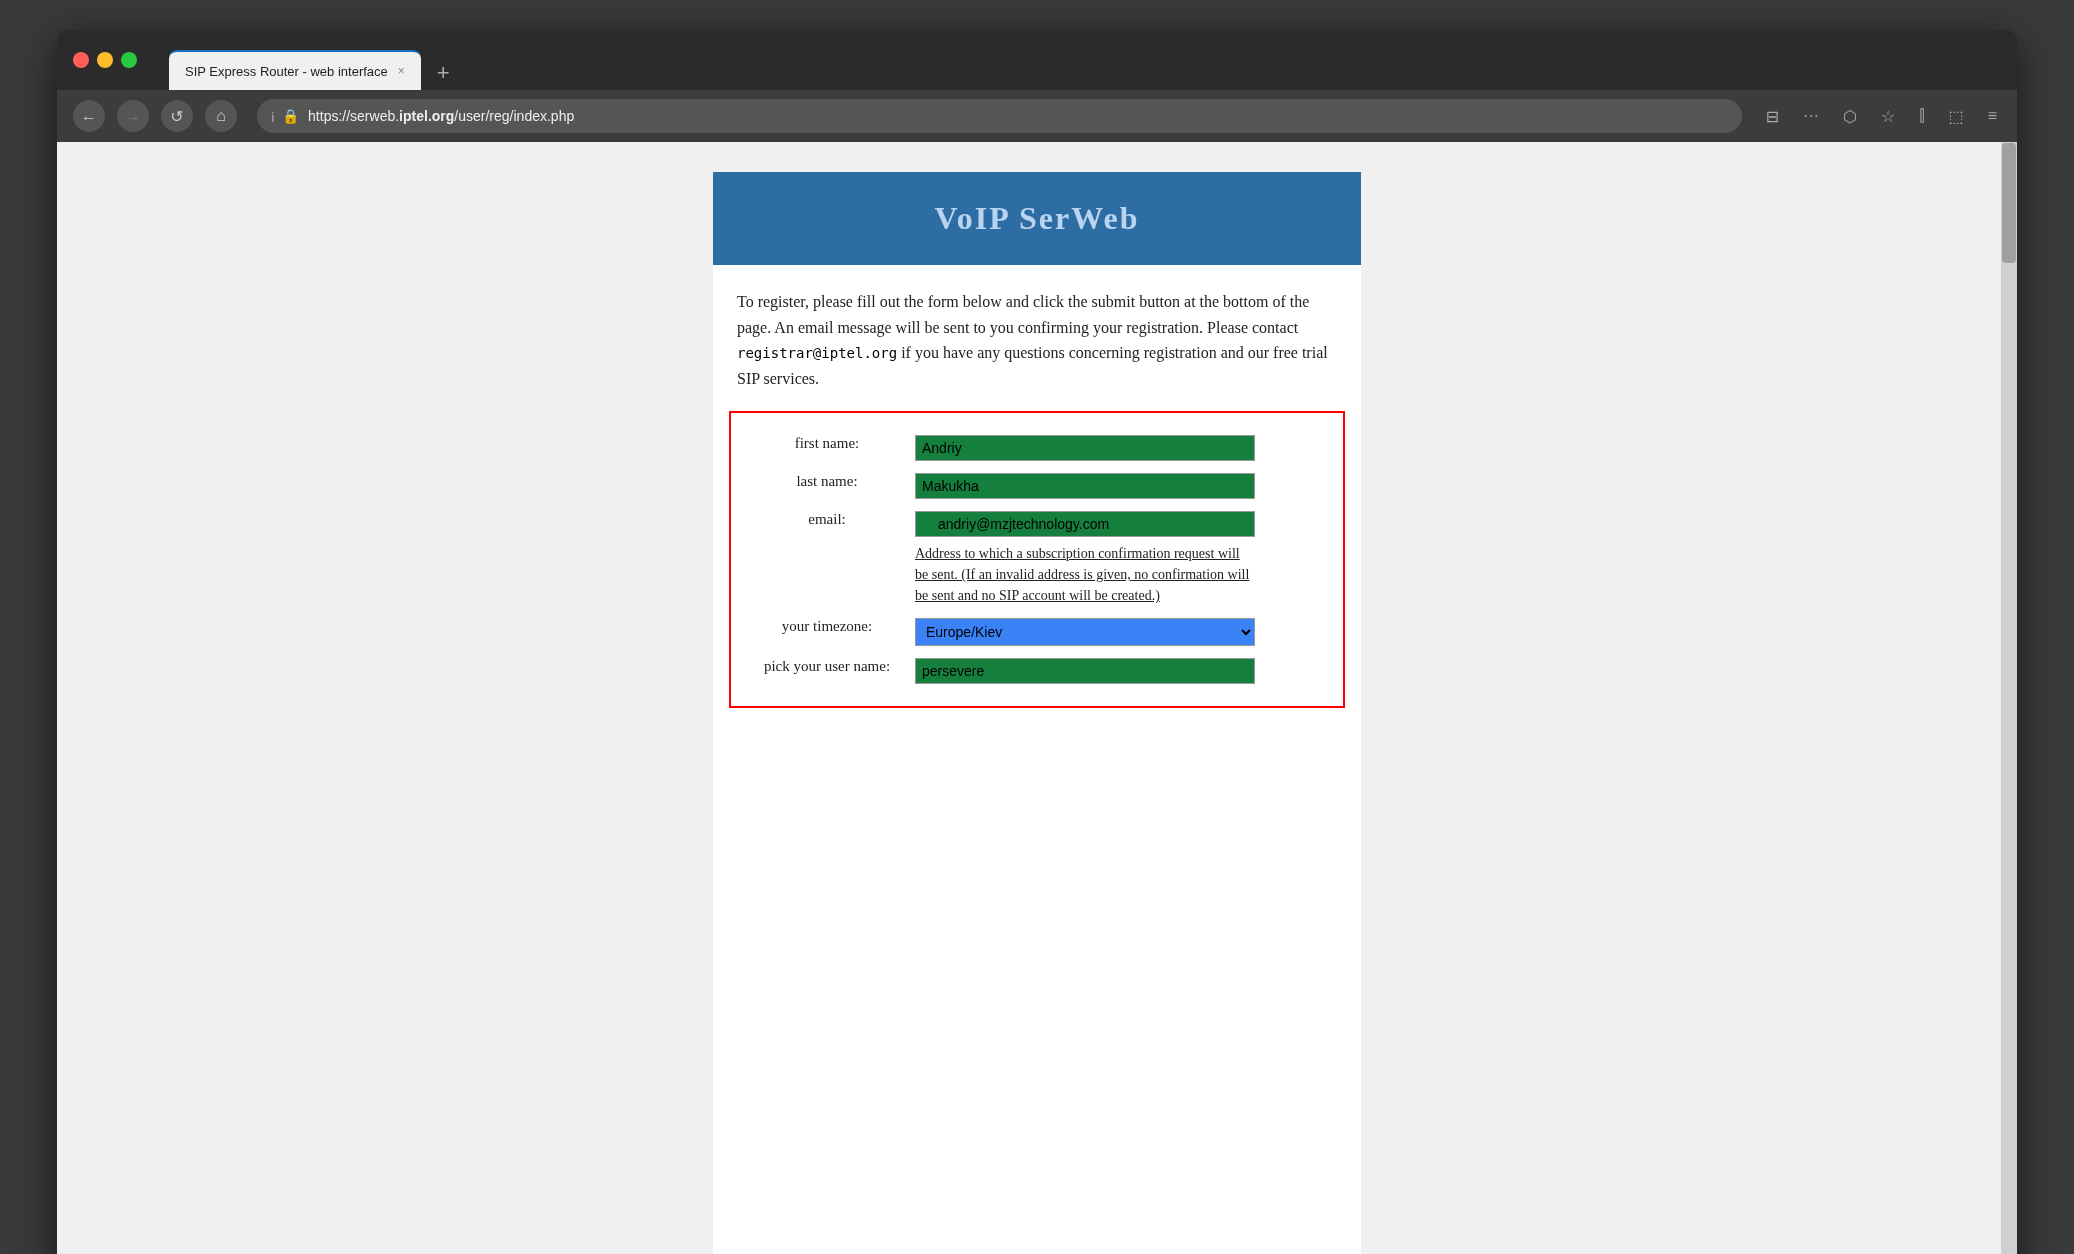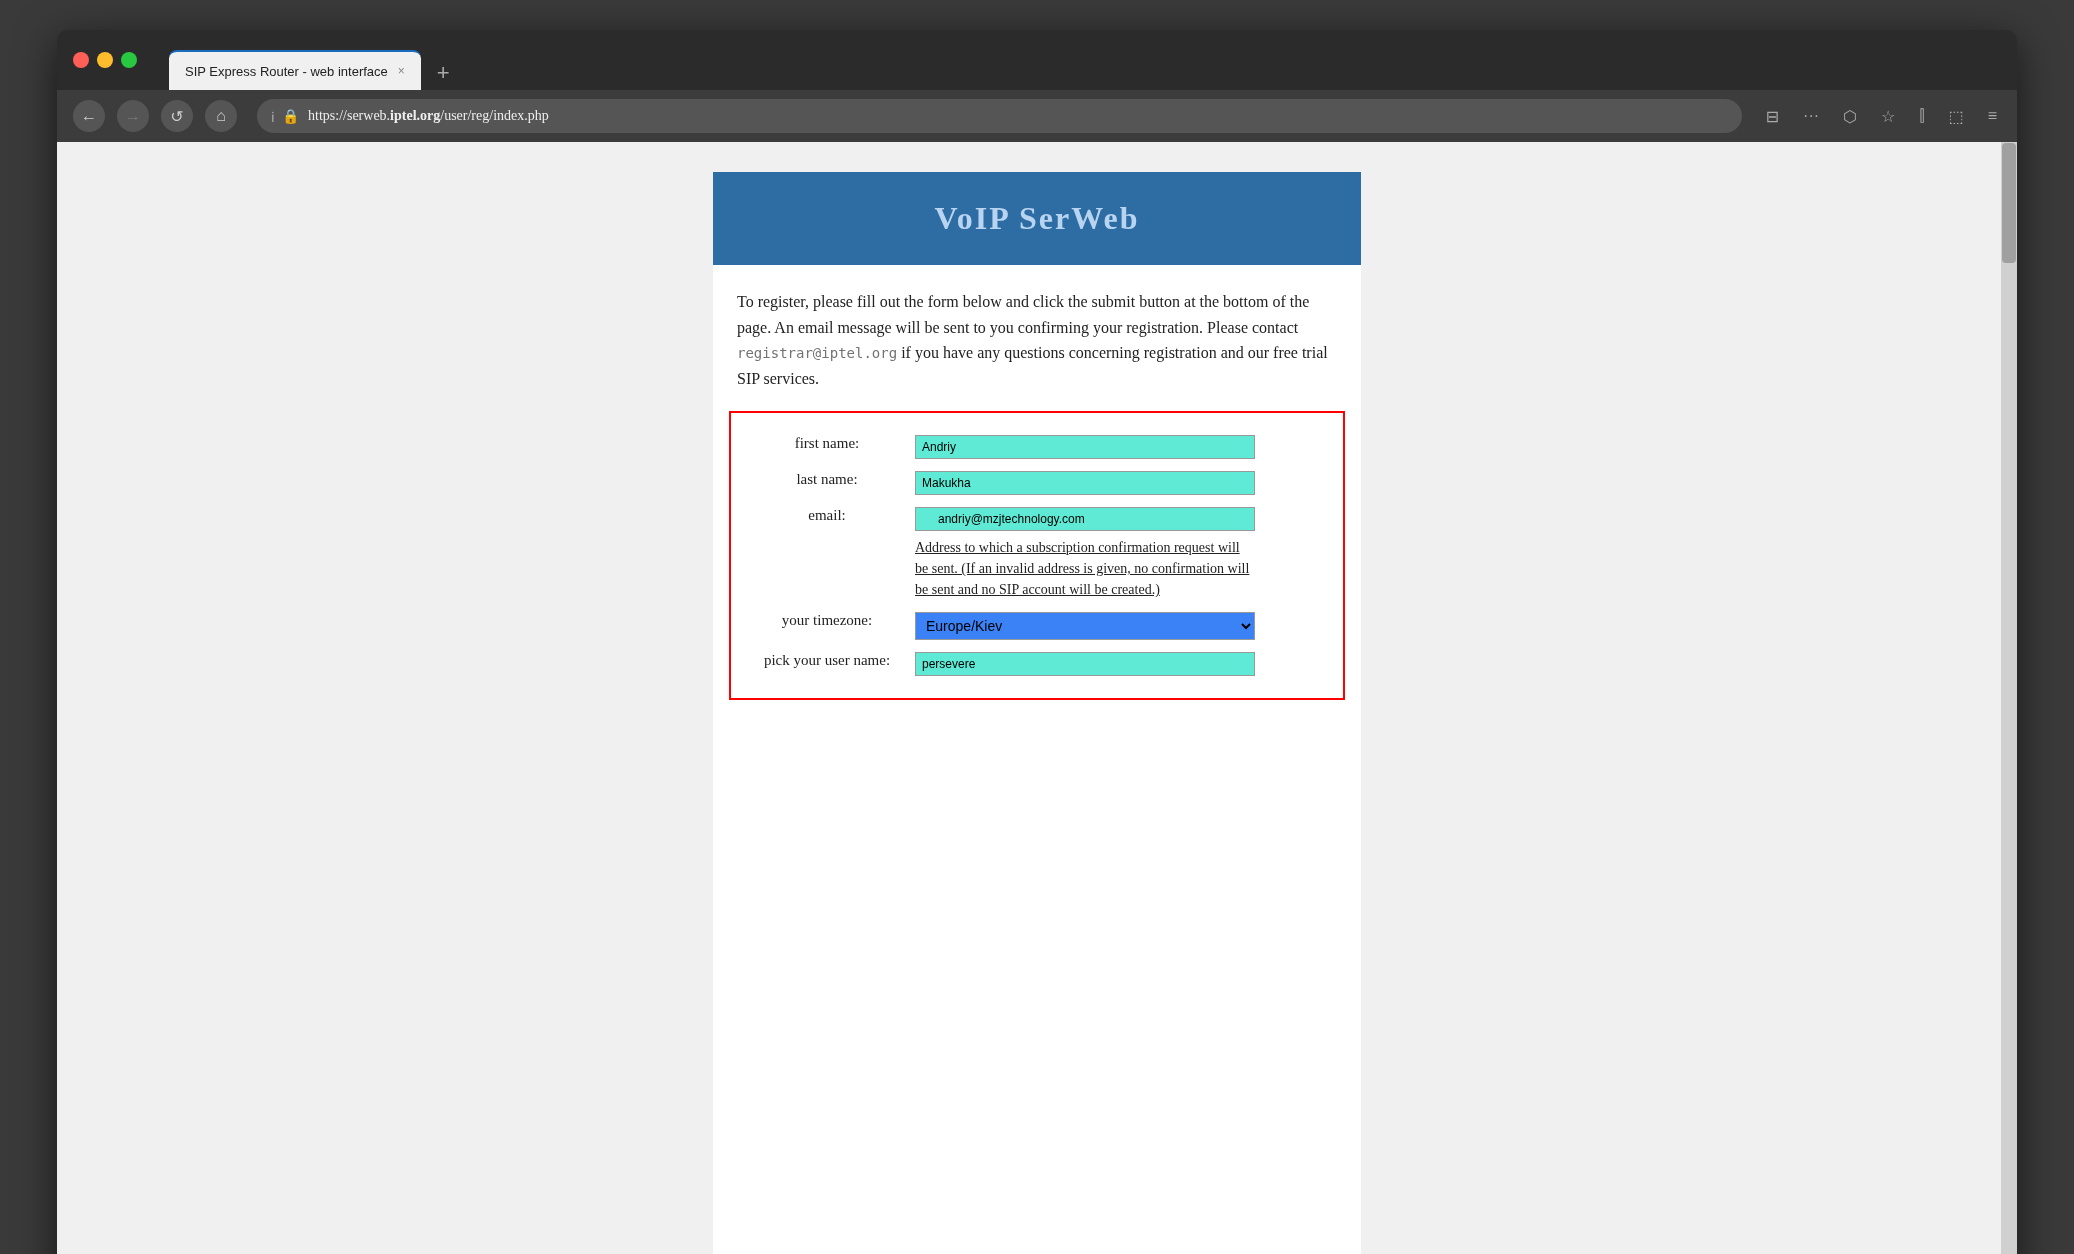--- a/index.html
+++ b/index.html
@@ -133,21 +133,20 @@
 
     .lock-icon {
       color: #4caf50;
       font-size: 14px;
     }
 
     .address-bar-url {
       color: #eee;
       font-size: 14px;
       flex: 1;
-      font-family: Liberation Serif, serif;
     }
 
     .address-bar-url .domain { font-weight: bold; }
 
     .nav-icons {
       display: flex;
       gap: 16px;
       align-items: center;
       color: #aaa;
       font-size: 16px;
@@ -190,21 +189,21 @@
     }
 
     .intro-text {
       padding: 0 24px 20px 24px;
       font-size: 16px;
       line-height: 1.6;
       color: #222;
     }
 
     .intro-text .email-link {
-      color: #737373;
+      color: #000000;
       text-decoration: none;
       font-family: monospace;
       font-size: 14px;
     }
 
     .form-container {
       border: 2px solid red;
       margin: 0 16px;
       padding: 16px;
     }
@@ -224,24 +223,24 @@
       text-align: center;
       white-space: nowrap;
       color: #222;
       padding-top: 6px;
       width: 160px;
     }
 
     .form-input {
       border: 1px solid #999;
       padding: 4px 6px;
-      font-size: 12px;
+      font-size: 14px;
       width: 340px;
       font-family: Arial, sans-serif;
-      background: #5eead4;
+      background: #15803d;
     }
 
     .form-help-text {
       font-size: 14px;
       color: #222;
       line-height: 1.5;
       max-width: 340px;
       text-decoration: underline;
     }
 

